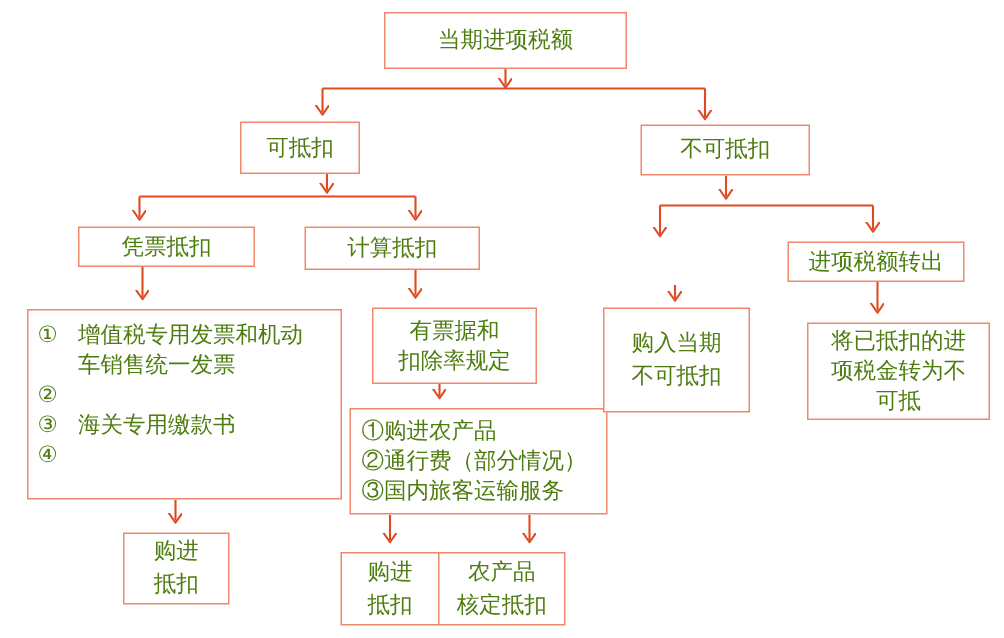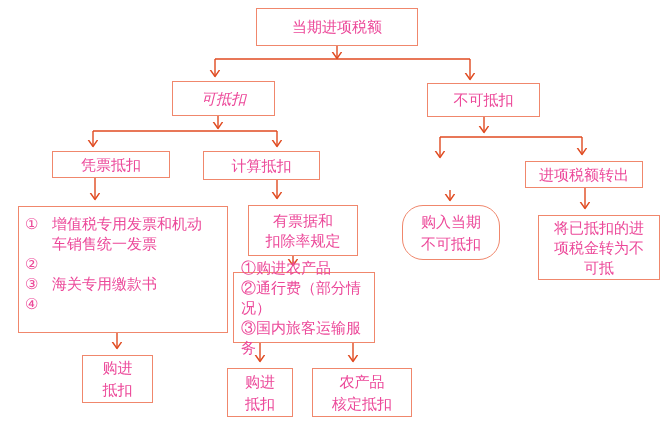--- a/index.html
+++ b/index.html
@@ -2,21 +2,21 @@
 <html><head>
 <meta charset="utf-8">
 <style>
   html, body { margin: 0; padding: 0; background: #ffffff; }
   #stage {
     position: relative;
     width: 669px;
     height: 425px;
     background: #ffffff;
     font-family: "Liberation Serif", "DejaVu Serif", serif;
-    color: #ec4899;
+    color: #4d7c0f;
     overflow: hidden;
   }
   #wires { position: absolute; left: 0; top: 0; width: 669px; height: 425px; }
   .node {
     position: absolute;
     box-sizing: border-box;
     border: 1.5px solid #f0876c;
     background: #ffffff;
     display: flex;
     align-items: center;
@@ -80,21 +80,21 @@
 
       <path d="M117 333 V347" marker-end="url(#ah)"></path>
       <path d="M293 256 V264" marker-end="url(#ah)"></path>
       <path d="M260 343 V360" marker-end="url(#ah)"></path>
       <path d="M353 343 V360" marker-end="url(#ah)"></path>
     </g>
   </svg>
 
   <div class="node" style="left:256px; top:8px; width:162px; height:38px;">当期进项税额</div>
 
-  <div class="node" style="left:172px; top:81px; width:103px; height:35px;font-style:italic;">可抵扣</div>
+  <div class="node" style="left:160px; top:81px; width:80px; height:35px;">可抵扣</div>
 
   <div class="node" style="left:427px; top:83px; width:113px; height:34px;">不可抵扣</div>
 
   <div class="node" style="left:52px; top:151px; width:118px; height:27px;">凭票抵扣</div>
 
   <div class="node" style="left:203px; top:151px; width:117px; height:29px;">计算抵扣</div>
 
 
   <div class="node" style="left:525px; top:161px; width:118px; height:27px;">进项税额转出</div>
 
@@ -112,33 +112,33 @@
       <span class="vtext">海关专用缴款书</span>
     </div>
     <div class="vitem">
       <span class="vnum">④</span>
     </div>
   </div>
 
   <div class="node" style="left:248px; top:205px; width:110px; height:51px;">有票据和
 扣除率规定</div>
 
-  <div class="node list" style="left:233px; top:272px; width:142px; height:71px;">①购进农产品
+  <div class="node list" style="left:233px; top:272px; width:172px; height:71px;">①购进农产品
 ②通行费（部分情况）
 ③国内旅客运输服务</div>
 
-  <div class="node lg" style="left:402px; top:205px; width:98px; height:55px;border-radius:21px;">购入当期
+  <div class="node lg" style="left:402px; top:205px; width:98px; height:70px;">购入当期
 不可抵扣</div>
 
   <div class="node" style="left:538px; top:215px; width:122px; height:65px;text-align:center;">将已抵扣的进
 项税金转为不
 可抵</div>
 
   <div class="node lg" style="left:82px; top:355px; width:71px; height:48px;">购进
 抵扣</div>
 
   <div class="node lg" style="left:227px; top:368px; width:66px; height:49px;">购进
 抵扣</div>
 
-  <div class="node lg" style="left:312px; top:368px; width:100px; height:49px;">农产品
+  <div class="node lg" style="left:292px; top:368px; width:85px; height:49px;">农产品
 核定抵扣</div>
 
 </div>
 
 </body></html>

